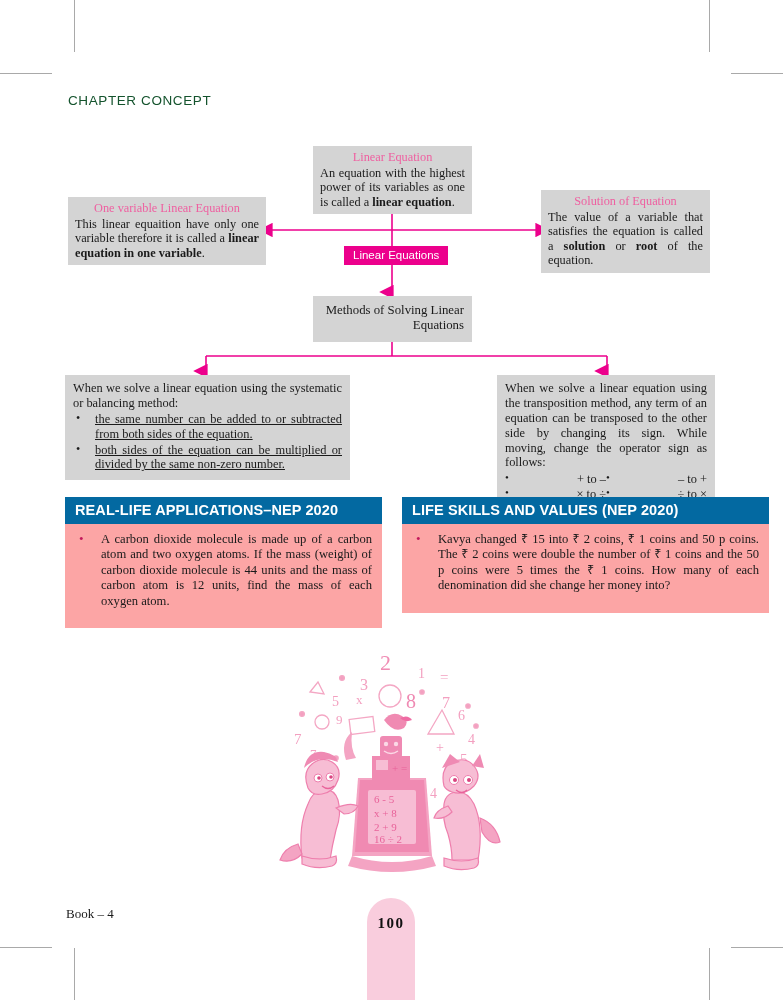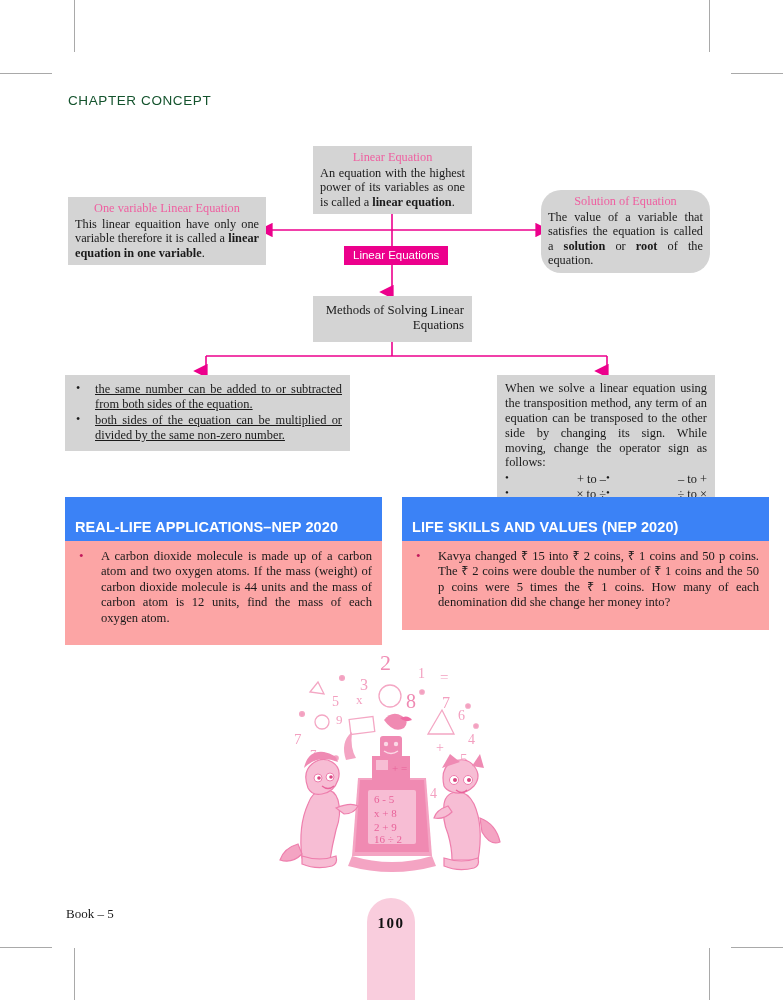--- a/index.html
+++ b/index.html
@@ -43,21 +43,21 @@
     text-align:center;
     color:#ef5fa0;
     font-size:12.3px;
     margin-bottom:1px;
   }
   .node .node-body { display:block; text-align:justify; }
   .node b { font-weight:bold; }
 
   #node-linear-equation { left:313px; top:134px; width:159px; }
   #node-one-variable   { left:68px;  top:185px; width:198px; }
-  #node-solution       { left:541px; top:178px; width:169px;border-radius:20px; }
+  #node-solution       { left:541px; top:178px; width:169px; }
 
   #node-center {
     position:absolute; left:344px; top:234px;
     background:#ec008c; color:#ffffff;
     font-family:"Liberation Sans", sans-serif;
     font-size:11.5px;
     padding:3px 9px 4px 9px;
     white-space:nowrap;
   }
 
@@ -94,27 +94,27 @@
   .op-grid .op-item::before {
     content:"\2022"; position:absolute; left:0; top:-1px; font-size:11px;
   }
 
   
   .panel { position:absolute; }
   #panel-real-life { left:65px;  top:497px; width:317px; }
   #panel-life-skills { left:402px; top:497px; width:367px; }
 
   .panel-header {
-    background:#3b82f6;
+    background:#0369a1;
     color:#ffffff;
     font-family:"Liberation Sans", sans-serif;
     font-weight:bold;
     font-size:14.5px;
     letter-spacing:.1px;
-    padding:22px 10px 6px 10px;
+    padding:5px 10px 6px 10px;
   }
   .panel-body {
     background:#fca5a5;
     padding:8px 10px 10px 10px;
   }
   #panel-real-life .panel-body  { min-height:104px; }
   #panel-life-skills .panel-body { min-height:89px; }
   .panel-body ul { margin:0; padding:0; list-style:none; }
   .panel-body li {
     position:relative; padding-left:26px;
@@ -205,20 +205,21 @@
   <div class="node" id="node-solution">
     <span class="node-title">Solution of Equation</span>
     <span class="node-body">The value of a variable that satisfies the equation is called a <b>solution</b> or <b>root</b> of the equation.</span>
   </div>
 
   <div id="node-center">Linear Equations</div>
 
   <div id="node-methods">Methods of Solving Linear Equations</div>
 
   <div class="leaf" id="leaf-balancing">
+    <p>When we solve a linear equation using the systematic or balancing method:</p>
     <ul>
       <li>the same number can be added to or subtracted from both sides of the equation.</li>
       <li>both sides of the equation can be multiplied or divided by the same non-zero number.</li>
     </ul>
   </div>
 
   <div class="leaf" id="leaf-transposition">
     <p>When we solve a linear equation using the transposition method, any term of an equation can be transposed to the other side by changing its sign. While moving, change the operator sign as follows:</p>
     <div class="op-grid">
       <div class="op-col">
@@ -330,15 +331,15 @@
     <circle cx="196" cy="132" r="4.5" fill="#ffffff" stroke="#ee7fad" stroke-width="1"></circle>
     <circle cx="183" cy="132" r="2" fill="#d9447f"></circle>
     <circle cx="197" cy="132" r="2" fill="#d9447f"></circle>
     <path d="M184,142 q6,5 11,0" stroke="#e8639a" stroke-width="1.3" fill="none"></path>
     <path d="M176,158 q-12,4 -14,12 q10,2 18,-6 Z" fill="#f7bdd4" stroke="#ee7fad" stroke-width="1.2"></path>
     <path d="M208,170 q16,6 20,24 q-10,4 -18,-10 Z" fill="#f4a4c3" stroke="#ee7fad" stroke-width="1.2"></path>
     <path d="M172,210 q18,6 34,0 q2,8 -4,10 q-16,4 -30,-2 Z" fill="#f7bdd4" stroke="#ee7fad" stroke-width="1.2"></path>
   </g>
 </svg>
 
-<div id="footer-book-label">Book – 5</div>
+<div id="footer-book-label">Book – 4</div>
 <div id="page-number-pill"></div>
 <div id="page-number">100</div>
 
 </body></html>

